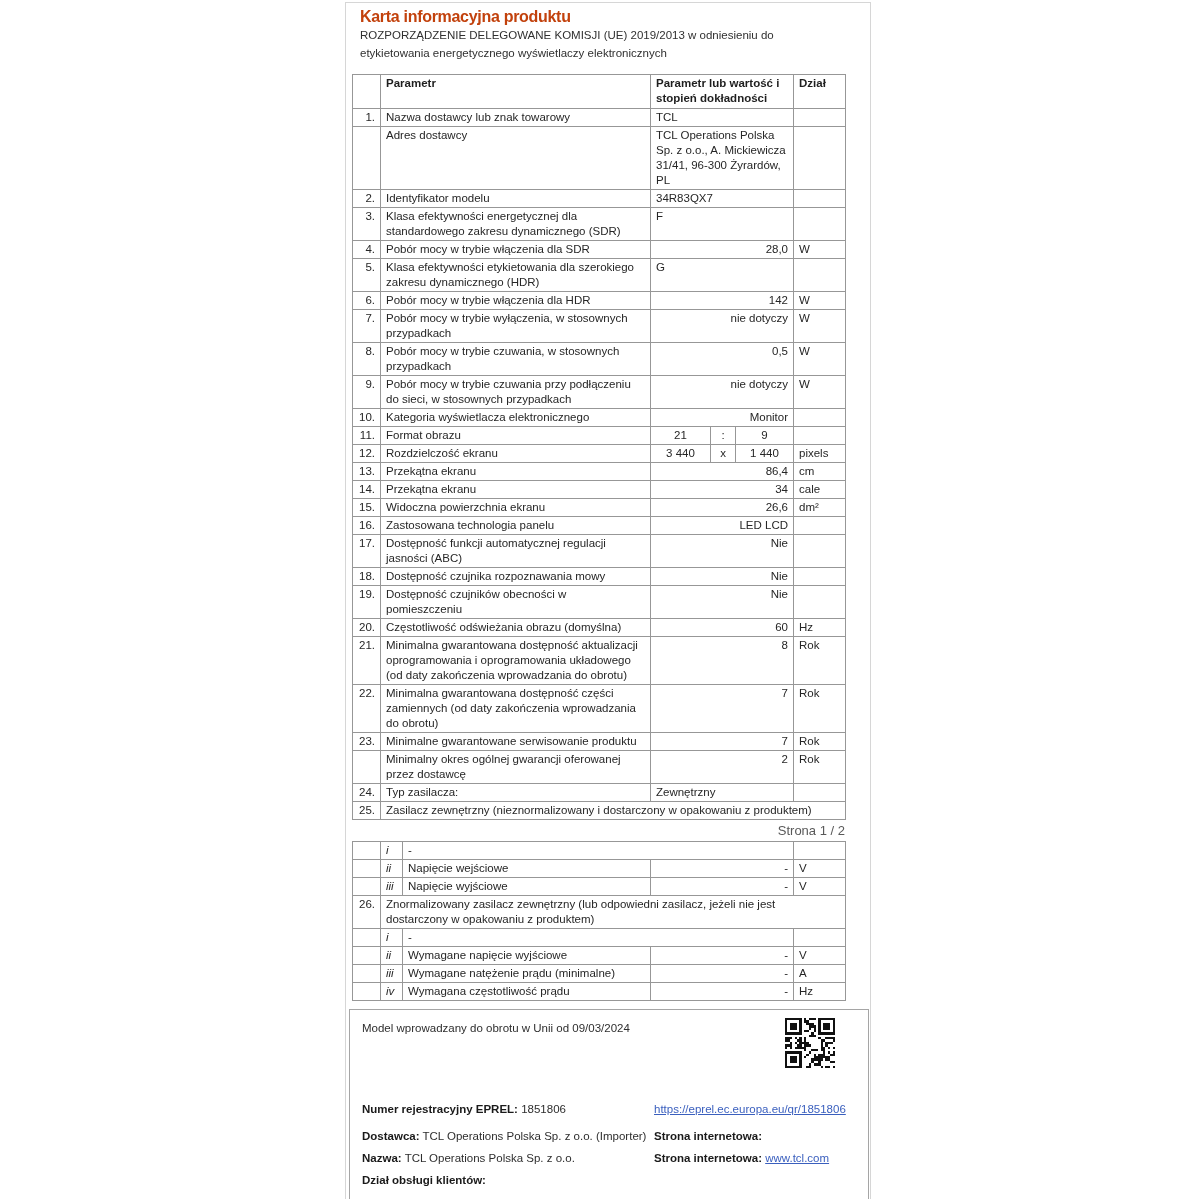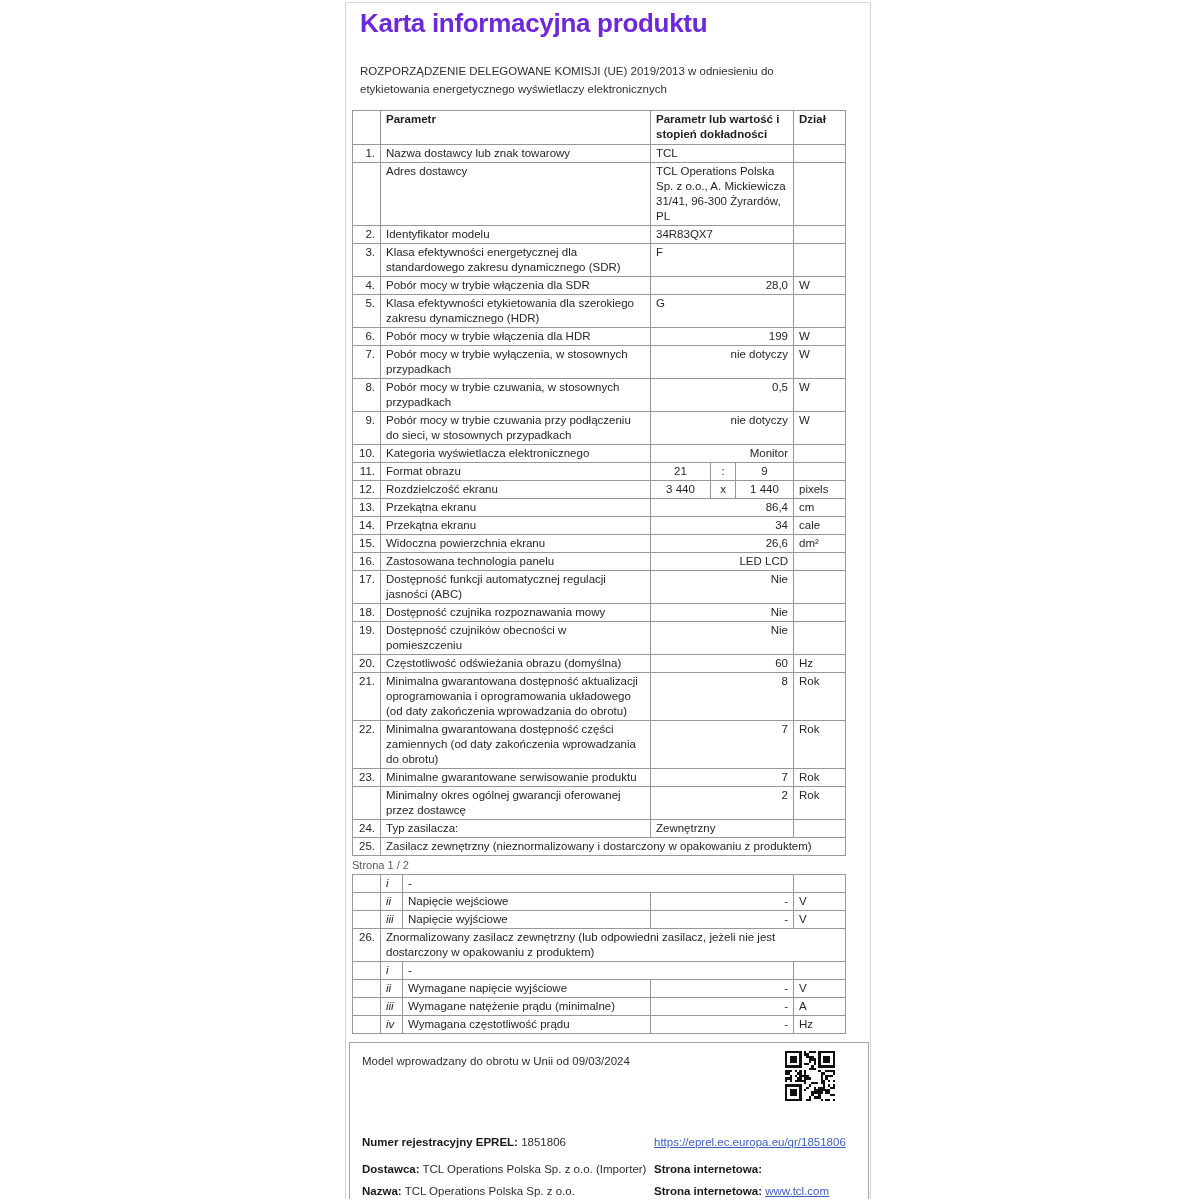--- a/index.html
+++ b/index.html
@@ -21,24 +21,24 @@
     width: 526px;
     height: 1197px;
     box-sizing: border-box;
     border-top: 1px solid #d6d6d6;
     border-left: 1px solid #d6d6d6;
     border-right: 1px solid #d6d6d6;
     background: #ffffff;
     overflow: hidden;
   }
   .doc-title {
-    margin: 5px 14px 23px 14px;
-    font-size: 26px;
+    margin: 5px 14px 0 14px;
+    font-size: 16px;
     font-weight: bold;
-    color: #6d28d9;
+    color: #c2410c;
     letter-spacing: -0.3px;
   }
   .doc-subtitle {
     margin: 0 24px 12px 14px;
     font-size: 11.5px;
     line-height: 18px;
     color: #303030;
   }
   table.sheet {
     border-collapse: collapse;
@@ -62,22 +62,22 @@
     color: #1f1f1f;
     padding-bottom: 2px;
   }
   td.c-num { text-align: right; }
   td.c-roman { font-style: italic; }
   td.a-right { text-align: right; }
   td.a-center { text-align: center; }
   .page-note {
     width: 493px;
     margin: 3px 0 3px 6px;
-    text-align: left;
-    font-size: 11px;
+    text-align: right;
+    font-size: 13px;
     color: #595959;
   }
   .footer-box {
     position: relative;
     box-sizing: border-box;
     margin: 8px 0 0 3px;
     width: 520px;
     height: 278px;
     border: 1px solid #a5a5a5;
     padding: 11px 12px 8px 12px;
@@ -164,21 +164,21 @@
         </tr>
         <tr>
           <td class="c-num">5.</td>
           <td>Klasa efektywności etykietowania dla szerokiego zakresu dynamicznego (HDR)</td>
           <td colspan="3">G</td>
           <td></td>
         </tr>
         <tr>
           <td class="c-num">6.</td>
           <td>Pobór mocy w trybie włączenia dla HDR</td>
-          <td class="a-right" colspan="3">199</td>
+          <td class="a-right" colspan="3">142</td>
           <td>W</td>
         </tr>
         <tr>
           <td class="c-num">7.</td>
           <td>Pobór mocy w trybie wyłączenia, w stosownych przypadkach</td>
           <td class="a-right" colspan="3">nie dotyczy</td>
           <td>W</td>
         </tr>
         <tr>
           <td class="c-num">8.</td>

